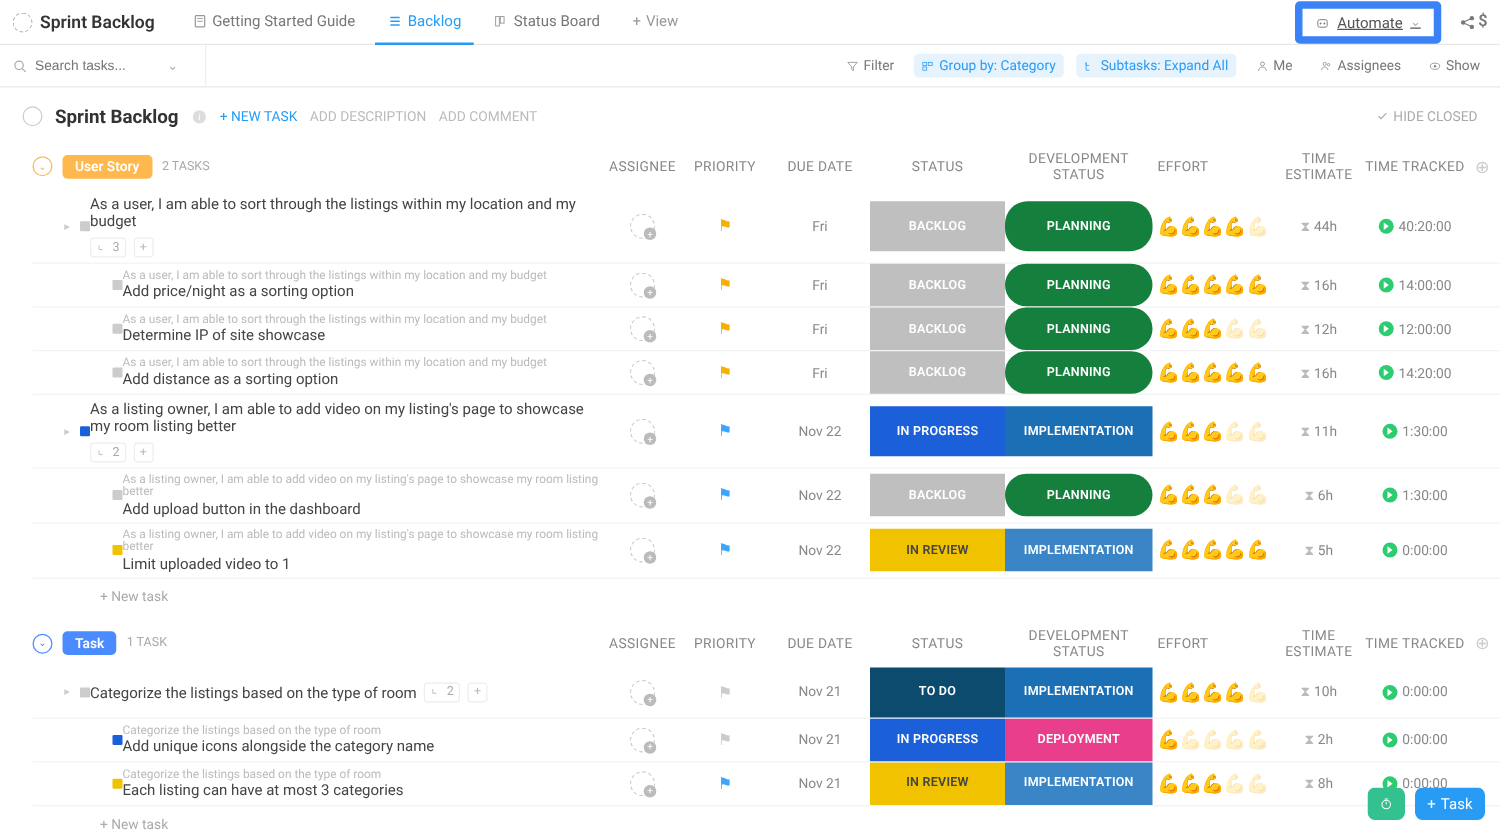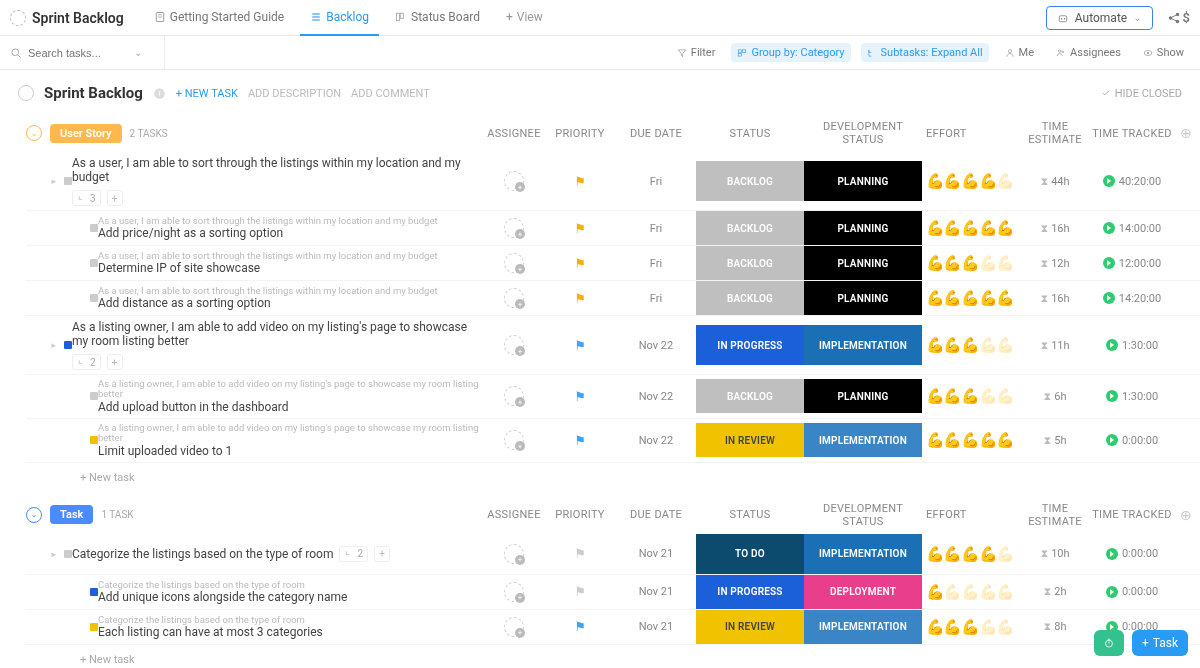--- a/index.html
+++ b/index.html
@@ -6,21 +6,21 @@
   body { font-family: -apple-system, BlinkMacSystemFont, "Segoe UI", Roboto, sans-serif; font-size: 12px; color: #333; background: #fff; width: 1200px; }
   
   
   .topnav { display: flex; align-items: center; height: 36px; border-bottom: 1px solid #e8e8e8; padding: 0 10px; gap: 6px; }
   .breadcrumb-icon { width: 16px; height: 16px; border: 1.5px dashed #bbb; border-radius: 50%; }
   .crumb-title { font-weight: 600; font-size: 14px; color: #333; margin-right: 14px; }
   .tab { display: flex; align-items: center; gap: 4px; padding: 0 10px; height: 36px; color: #777; cursor: pointer; border-bottom: 2px solid transparent; justify-content: center; }
   .tab.active { color: #289cf5; border-bottom-color: #289cf5; }
   .tab-ico { width: 12px; height: 12px; }
   .spacer { flex: 1; }
-  .automate { border: 1px solid #3b82f6; border-radius: 4px; padding: 4px 10px; display: flex; align-items: center; gap: 6px; color: #555; }
+  .automate { border: 6px solid #3b82f6; border-radius: 4px; padding: 4px 10px; display: flex; align-items: center; gap: 6px; color: #555; text-decoration: underline; }
   .chev { font-size: 10px; color: #aaa; }
   .share { display: flex; align-items: center; gap: 2px; color: #777; margin-left: 8px; font-size: 13px; }
   
   
   .toolbar { display: flex; align-items: center; height: 34px; border-bottom: 1px solid #e8e8e8; padding: 0 10px; gap: 10px; font-size: 11px; }
   .search { display: flex; align-items: center; width: 155px; color: #aaa; gap: 6px; border-right: 1px solid #eee; padding-right: 8px; height: 100%; }
   .search input { border: none; outline: none; font-size: 11px; width: 100px; }
   .tbtn { display: flex; align-items: center; gap: 4px; color: #777; cursor: pointer; padding: 3px 6px; }
   .pill-blue { background: #e6f3fd; color: #289cf5; border-radius: 4px; }
   
@@ -76,21 +76,21 @@
   .flag-yellow { color: #f5b100; }
   .flag-blue { color: #3aa5ff; }
   .flag-grey { color: #ccc; }
   
   .status-cell { width: 100%; height: 100%; min-height: 40px; color: #fff; font-size: 10px; font-weight: 600; display: flex; align-items: center; justify-content: center; letter-spacing: .2px; }
   .row.sub .status-cell { min-height: 34px; }
   .s-backlog { background: #bfbfbf; }
   .s-inprog { background: #1b5fd9; }
   .s-todo { background: #0c4a6e; color: #fff; }
   .s-inreview { background: #f0c200; color: #444; }
-  .s-planning { background: #000000; }
+  .s-planning { background: #15803d; border-radius: 18px; }
   .s-impl { background: #1b6fb5; }
   .s-impl2 { background: #3a85c5; }
   .s-deploy { background: #e83e8c; }
   
   .flex { display: flex; letter-spacing: -1px; font-size: 15px; filter: saturate(1.1); }
   .dimmed { opacity: .25; }
   
   .est-ico { color: #bbb; margin-right: 3px; font-size: 11px; }
   .play { width: 12px; height: 12px; background: #2ecc71; border-radius: 50%; margin-right: 4px; position: relative; display: inline-block; }
   .play::after { content:""; position:absolute; left:4px; top:3px; border-left: 4px solid #fff; border-top: 3px solid transparent; border-bottom: 3px solid transparent; }

